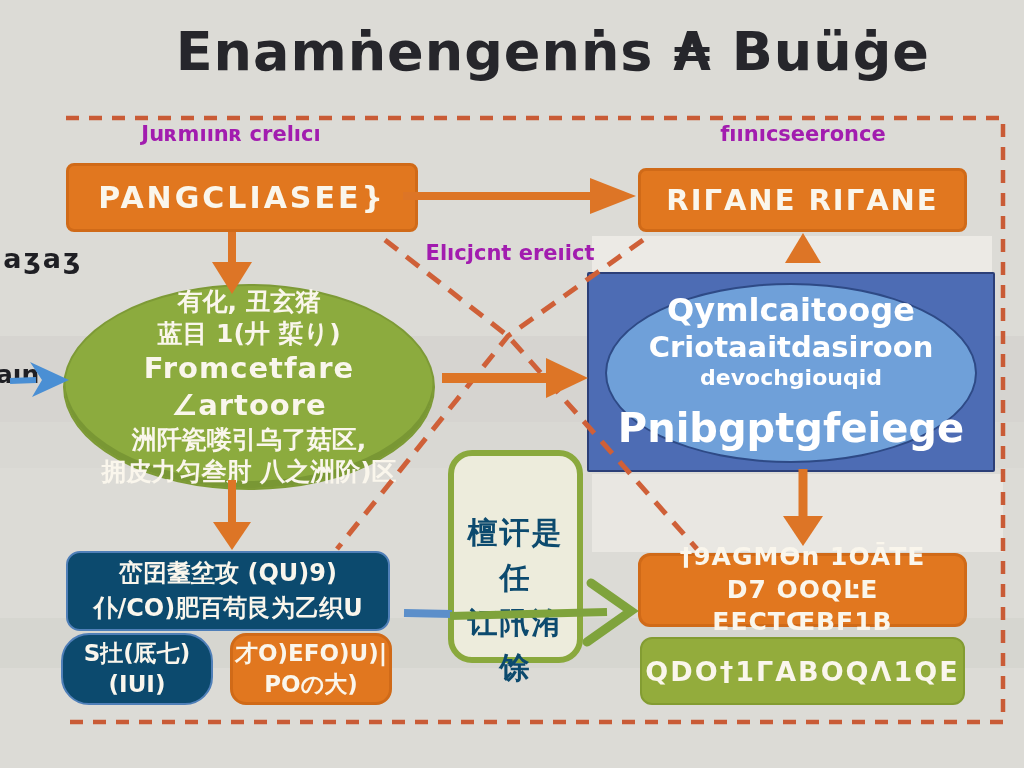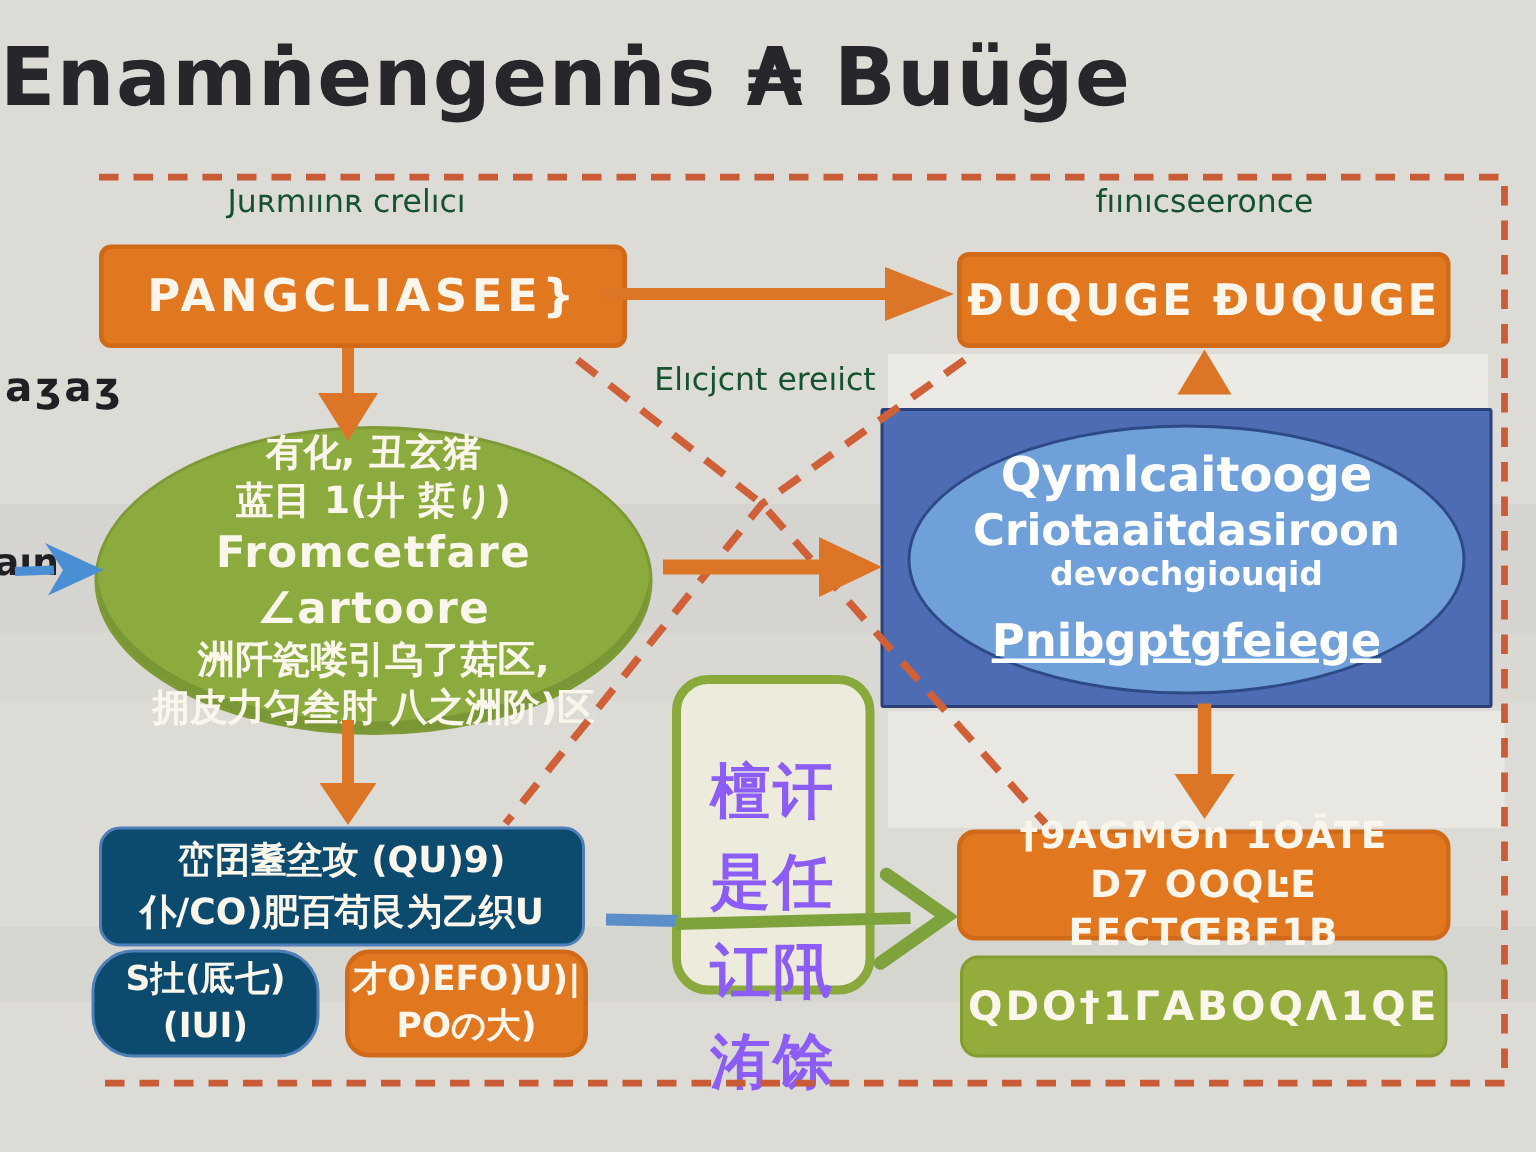--- a/index.html
+++ b/index.html
@@ -9,24 +9,24 @@
     font-family:"DejaVu Sans","Liberation Sans",sans-serif;
   }
   .band{position:absolute;left:0;width:1024px;}
   .band1{top:336px;height:86px;background:#d2d1cc;opacity:.65;}
   .band2{top:422px;height:46px;background:#d7d6d1;opacity:.6;}
   .band3{top:618px;height:50px;background:#d2d1cc;opacity:.55;}
   .lightband1{position:absolute;left:592px;top:236px;width:400px;height:36px;background:#eceae5;}
   .lightband2{position:absolute;left:592px;top:474px;width:411px;height:78px;background:#e9e7e2;}
 
   .title{
-    position:absolute;top:20px;left:0;width:930px;text-align:left;
+    position:absolute;top:20px;left:0;width:930px;text-align:right;
     font-size:54px;font-weight:800;color:#26262b;letter-spacing:1px;
   }
-  .caption{position:absolute;font-size:21px;font-weight:normal;color:#14532d;text-align:center;}
+  .caption{position:absolute;font-size:21px;font-weight:bold;color:#a21caf;text-align:center;}
   .cap-tl{left:66px;top:122px;width:330px;}
   .cap-tr{left:638px;top:122px;width:330px;text-align:center;}
   .cap-c{left:425px;top:241px;width:170px;}
   .edge-label{position:absolute;font-weight:bold;color:#1f1f24;}
   .edge1{left:-16px;top:243px;font-size:27px;letter-spacing:2px;}
   .edge2{left:-4px;top:360px;font-size:25px;}
 
   .node{position:absolute;display:flex;flex-direction:column;align-items:center;justify-content:center;
         text-align:center;color:#faf6ec;font-weight:bold;box-sizing:border-box;}
   .orange{background:#e1771f;border:3px solid #d06a18;}
@@ -40,24 +40,24 @@
             background:#8cab3e;border:2px solid #7d9a36;
             box-shadow:inset 0 -7px 0 rgba(40,60,10,.18);
             font-size:25px;line-height:1.28;}
   .gellipse .lat{font-size:29px;letter-spacing:1px;}
 
   .bpanel{left:587px;top:272px;width:408px;height:200px;background:#4d6cb4;border:2px solid #2c3f77;border-radius:2px;}
   .bpanel-ellipse{position:absolute;left:16px;top:9px;width:372px;height:180px;border-radius:50%;
                   background:#6fa0d9;border:2px solid #2e4a86;box-sizing:border-box;}
   .bpanel-text{position:absolute;inset:0;display:flex;flex-direction:column;align-items:center;justify-content:center;
                color:#fff;font-weight:bold;line-height:1.22;border-radius:13px;}
-  .bp1{font-size:32px;} .bp2{font-size:29px;} .bp3{font-size:22px;} .bp4{font-size:30px;margin-top:12px;text-decoration:underline;}
+  .bp1{font-size:32px;} .bp2{font-size:29px;} .bp3{font-size:22px;} .bp4{font-size:40px;margin-top:12px;}
 
   .creambox{left:448px;top:450px;width:135px;height:213px;background:#edecdc;border:6px solid #8aa93d;
-            border-radius:24px;color:#8b5cf6;font-size:40px;line-height:1.5;letter-spacing:2px;justify-content:flex-start;padding-top:42px;}
+            border-radius:24px;color:#0c4a6e;font-size:30px;line-height:1.5;letter-spacing:2px;justify-content:flex-start;padding-top:54px;}
 
   .lbluebox{left:66px;top:551px;width:324px;height:80px;border-radius:14px;font-size:24px;line-height:1.45;}
   .sbluebox{left:61px;top:633px;width:152px;height:72px;border-radius:28px;font-size:23px;line-height:1.35;}
   .sorangebox{left:230px;top:633px;width:162px;height:72px;border-radius:16px;font-size:23px;line-height:1.35;}
 
   .borangebox{left:638px;top:553px;width:329px;height:74px;border-radius:12px;font-size:25px;line-height:1.3;letter-spacing:1px;}
   .bgreenbox{left:640px;top:637px;width:325px;height:68px;border-radius:12px;font-size:27px;letter-spacing:2px;justify-content:center;}
 
   svg.overlay{position:absolute;left:0;top:0;z-index:6;pointer-events:none;}
   .node,.caption,.title,.edge-label{z-index:3;}
@@ -80,21 +80,21 @@
   <div class="caption cap-tr">fıınıcseeronce</div>
   <div class="caption cap-c">Elıcjcnt ereıict</div>
   <div class="edge-label edge1">ʒaʒaʒ</div>
   <div class="edge-label edge2">aın</div>
 
   <div class="node orange tlbox">
     <span>PANGCLIASEE}</span>
   </div>
 
   <div class="node orange trbox">
-    <span>ÐUQUGE ÐUQUGE</span>
+    <span>RIГANE RIГANE</span>
   </div>
 
   <div class="node gellipse">
     <div>有化, 丑玄猪</div>
     <div>蓝目 1(廾 梊り)</div>
     <div class="lat">Fromcetfare ∠artoore</div>
     <div>洲阡瓷喽引乌了菇区,</div>
     <div>拥皮力匀叁肘 八之洲阶)区</div>
   </div>
 

